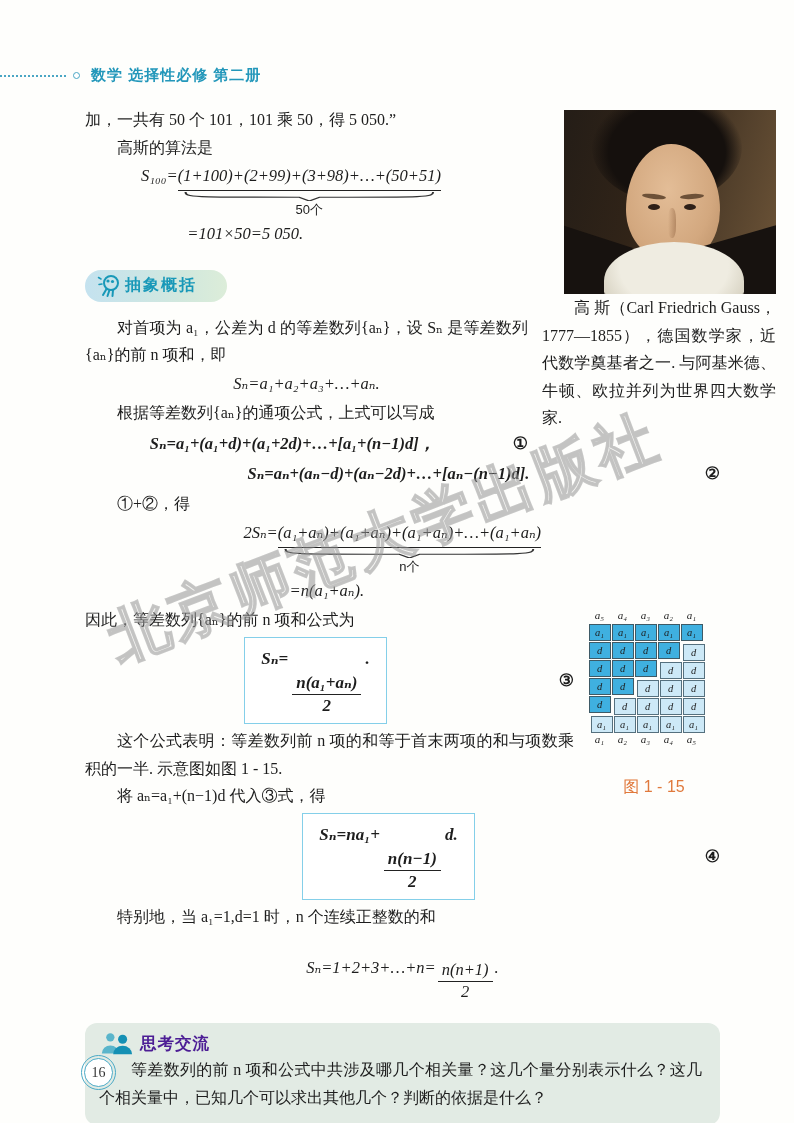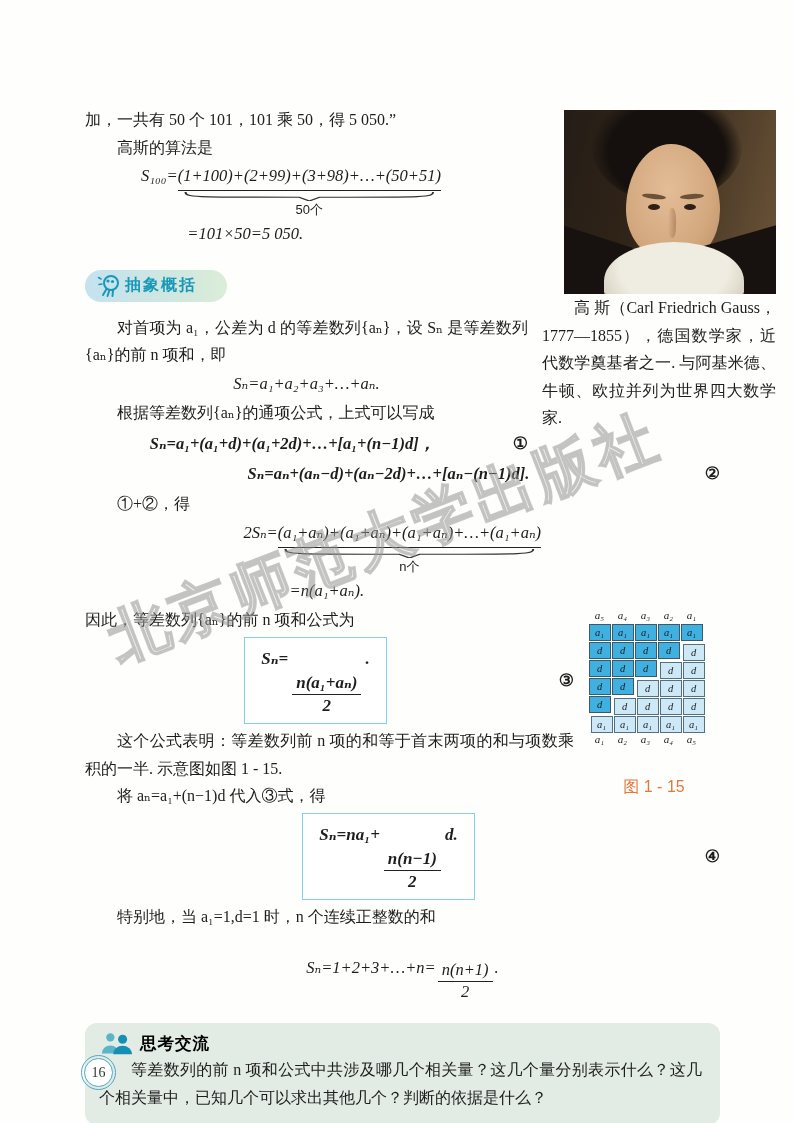--- a/index.html
+++ b/index.html
@@ -67,36 +67,41 @@
           justify-content:center;font-size:10.5px;font-style:italic;}
   .g-cell.dark{background:#3fb0e0;border-color:#3e5a66;}
   .g-cell.light{background:#cde9f7;transform:translate(2px,2px);}
   .g-lab{width:23px;text-align:center;font-size:11px;font-style:italic;line-height:1.4;}
   .fig-caption{margin-top:30px;text-align:center;font-size:16px;color:#e0793c;
                font-family:"Liberation Sans","DejaVu Sans",sans-serif;}
   
   .think{clear:both;margin-top:20px;background:#e2ebe4;border-radius:12px;padding:8px 18px 14px 14px;}
   .think-head{display:flex;align-items:center;gap:7px;}
   .think-title{font-family:"Liberation Sans","DejaVu Sans",sans-serif;font-weight:bold;
-               font-size:16.5px;color:#000000;letter-spacing:1px;}
+               font-size:16.5px;color:#4c1d95;letter-spacing:1px;}
   .think-body{margin-top:4px;font-size:15.5px;line-height:1.95;text-indent:2em;text-align:justify;}
   
   .pagenum{position:absolute;left:84px;top:1058px;width:27px;height:27px;border-radius:50%;
            border:1.2px solid #4aa9c6;outline:1.4px solid #4aa9c6;outline-offset:2px;
            display:flex;align-items:center;justify-content:center;font-size:14px;color:#333;background:#fff;}
   .watermark{position:absolute;left:92px;top:498px;z-index:6;pointer-events:none;white-space:nowrap;
              font-family:"Liberation Sans","DejaVu Sans",sans-serif;font-weight:bold;font-size:60px;
              letter-spacing:5px;transform:rotate(-21deg);
              color:rgba(170,170,170,0.12);-webkit-text-stroke:1.6px rgba(145,145,145,0.5);}
 </style>
 </head>
 <body>
 
 <div class="page">
 
+  <div class="hdr">
+    <span class="hdr-line"></span>
+    <span class="hdr-dot"></span>
+    <span class="hdr-title">数学 选择性必修 第二册</span>
+  </div>
 
   <div class="watermark">北京师范大学出版社</div>
 
   <div class="content">
 
     
     <aside class="aside-portrait">
       <div class="portrait">
         <div class="p-hair"></div>
         <div class="p-face"></div>

